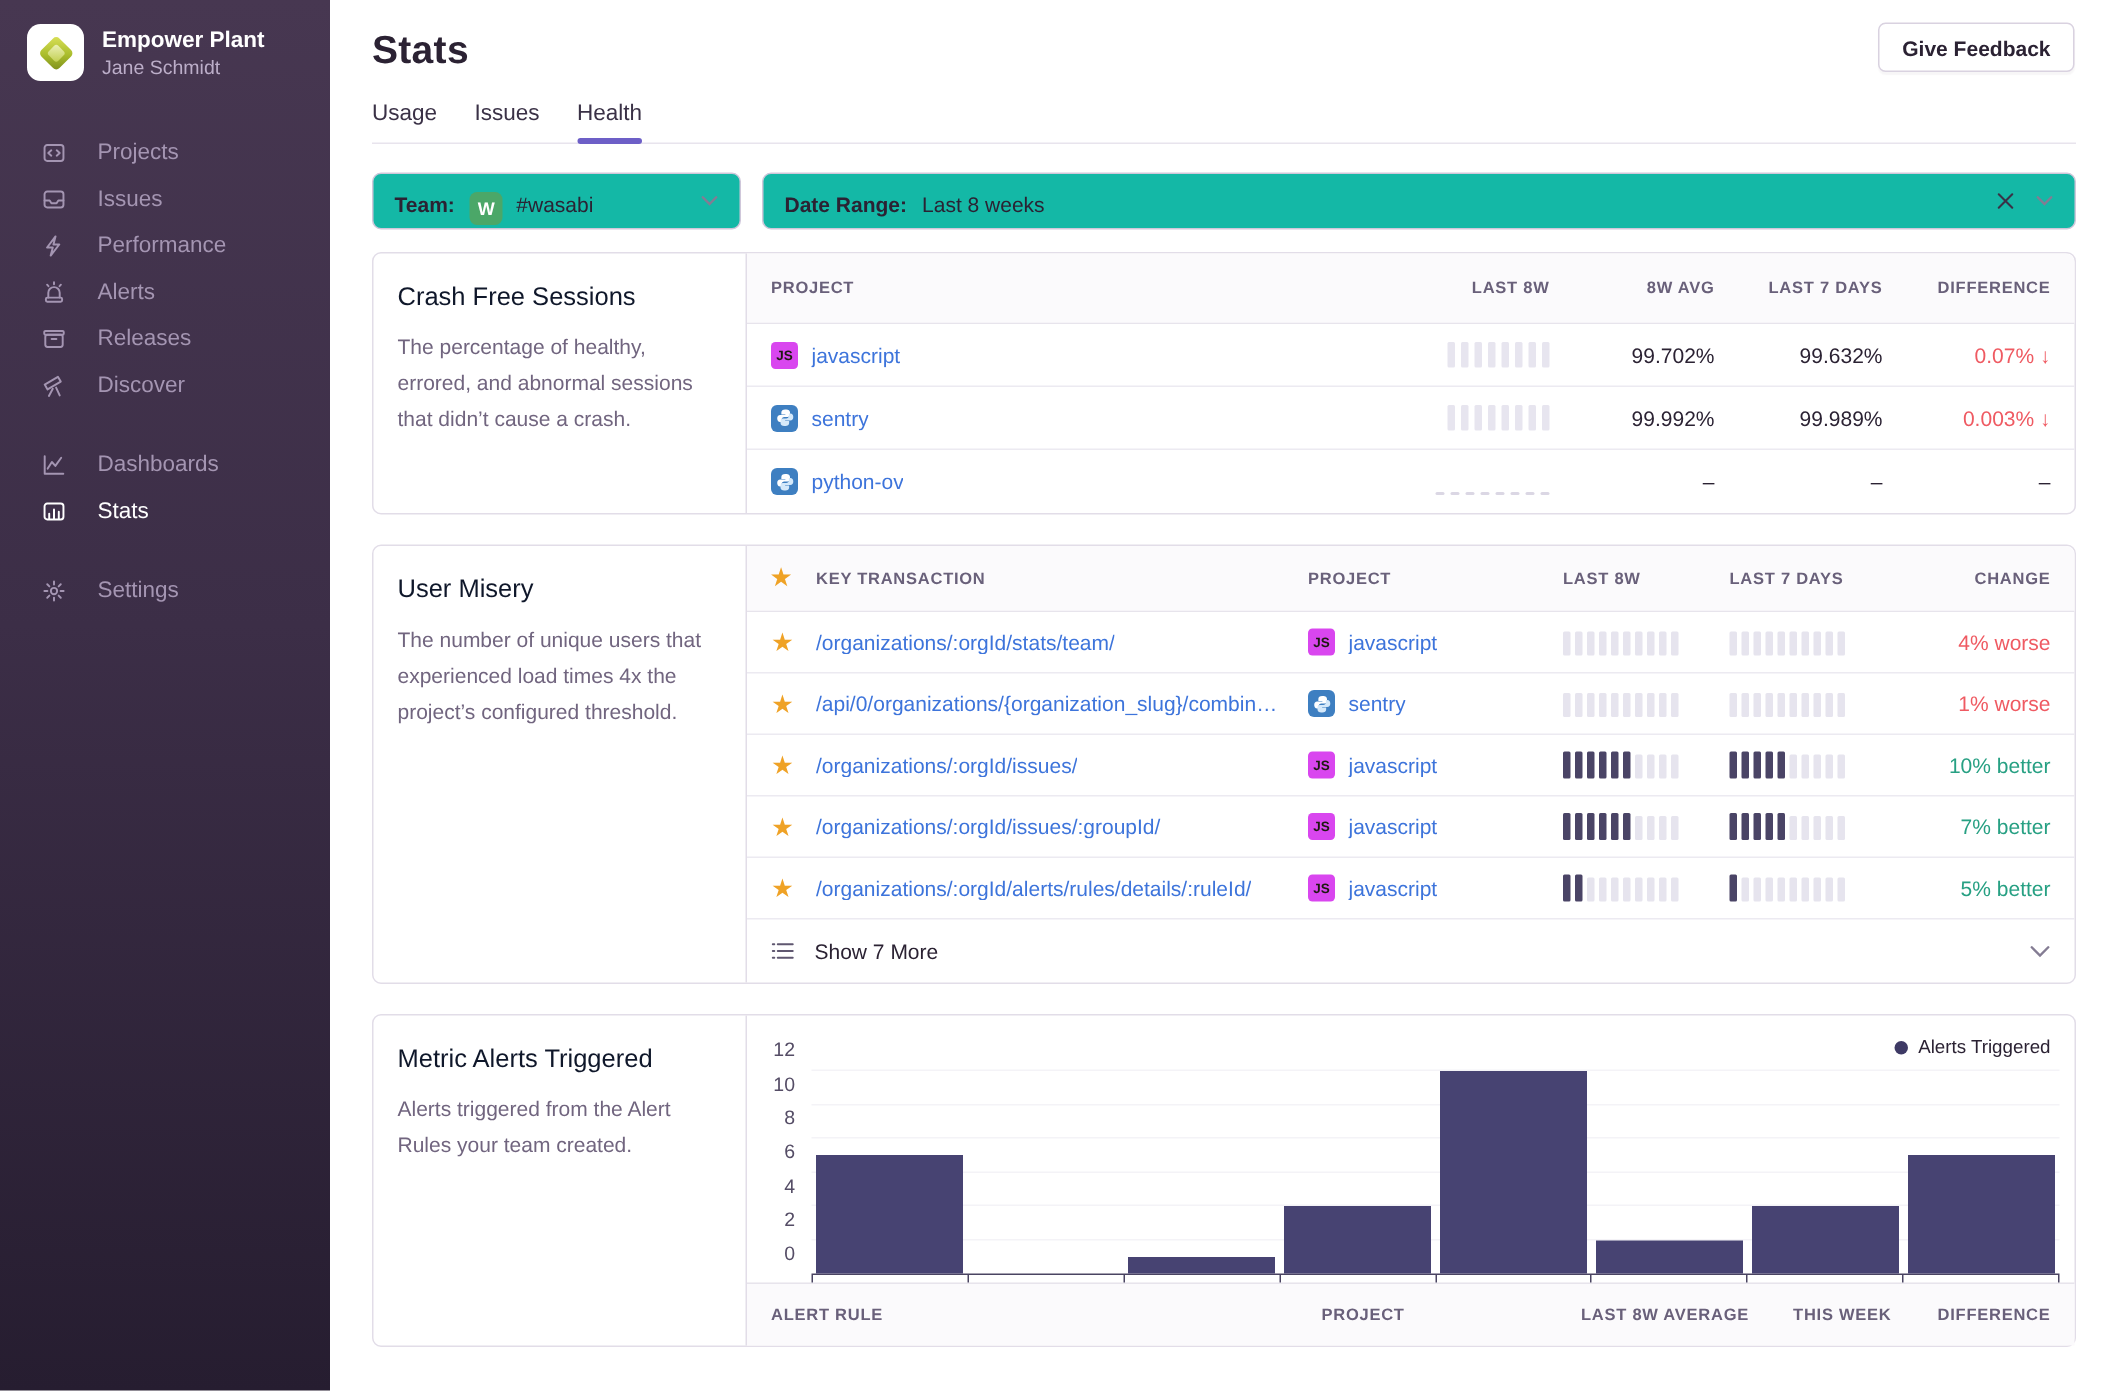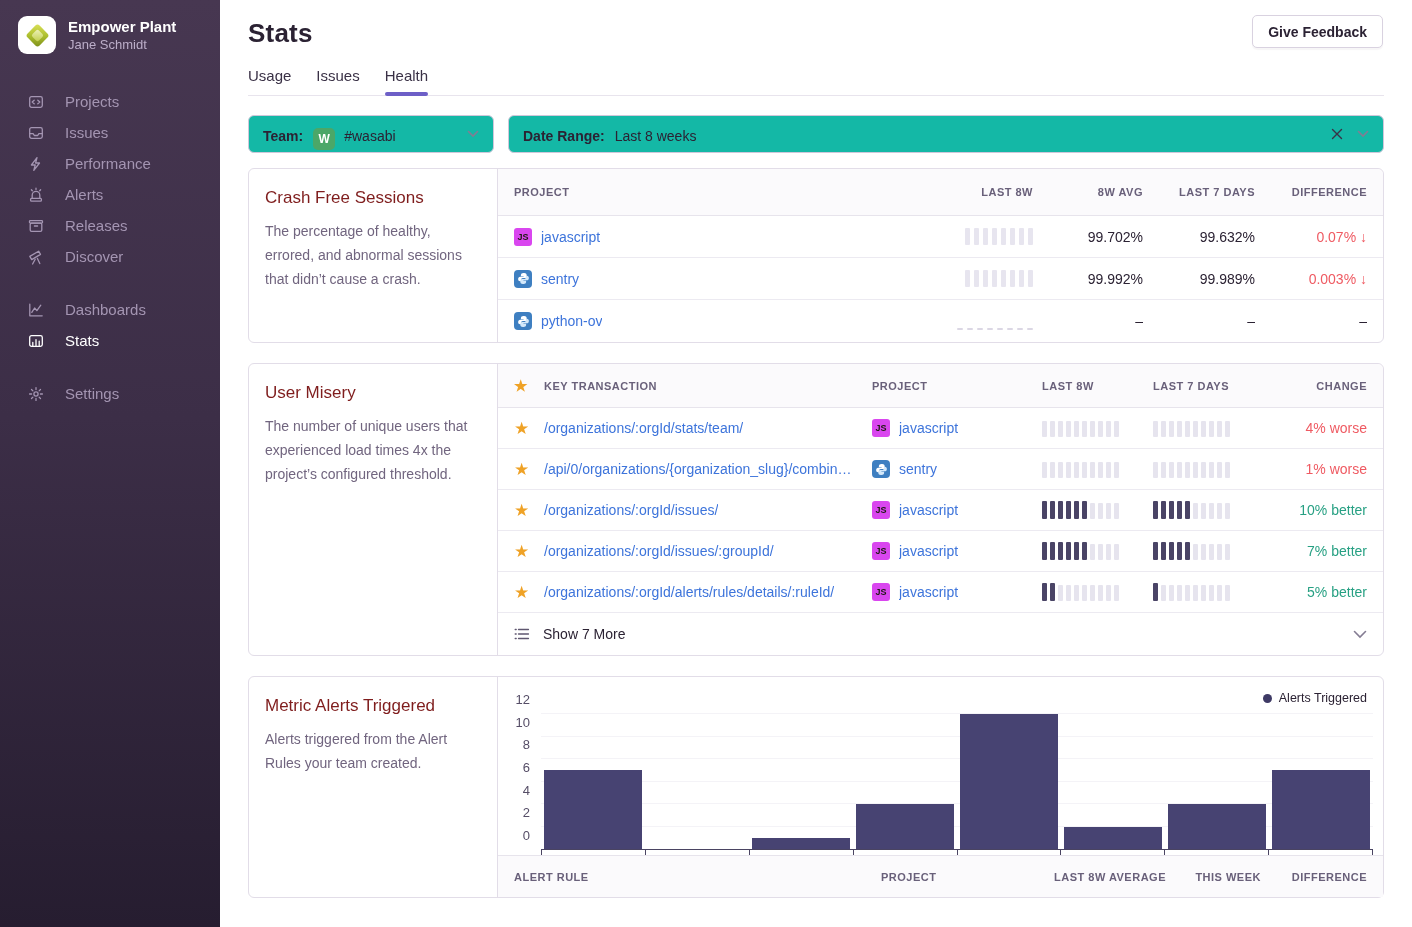--- a/index.html
+++ b/index.html
@@ -50,21 +50,21 @@
   .team-avatar { width:22px; height:22px; border-radius:5px; background:#4BA768; color:#fff;
     font-size:12px; font-weight:bold; display:flex; align-items:center; justify-content:center; margin-right:9px; }
   .f-value { font-size:14px; color:#2b2233; }
   .spacer { flex:1; }
   .chev { color:#847c93; display:flex; align-items:center; }
   .close-x { color:#3a3146; margin-right:14px; display:flex; align-items:center; cursor:pointer; }
 
   
   .panel { border:1px solid #e2dde8; border-radius:6px; margin-bottom:20px; display:flex; background:#fff; }
   .panel-left { width:249px; flex:none; border-right:1px solid #e2dde8; padding:19px 18px 16px 16px; }
-  .panel-title { font-size:17px; color:#7f1d1d; margin-bottom:11px; }
+  .panel-title { font-size:17px; color:#0f172a; margin-bottom:11px; }
   .panel-desc { font-size:14px; color:#71657f; line-height:24px; }
   .panel-right { flex:1; min-width:0; }
 
   .thead { background:#fbfafc; border-bottom:1px solid #e7e4ec; border-radius:0 6px 0 0;
     font-size:11px; font-weight:bold; color:#69607a; letter-spacing:.5px; }
   .trow { border-bottom:1px solid #eceaf1; font-size:14px; }
   .trow:last-child, .trow.no-border { border-bottom:none; }
 
   
   .crash-grid { display:grid; grid-template-columns:1fr 130px 110px 112px 112px; align-items:center; padding:0 16px; }

